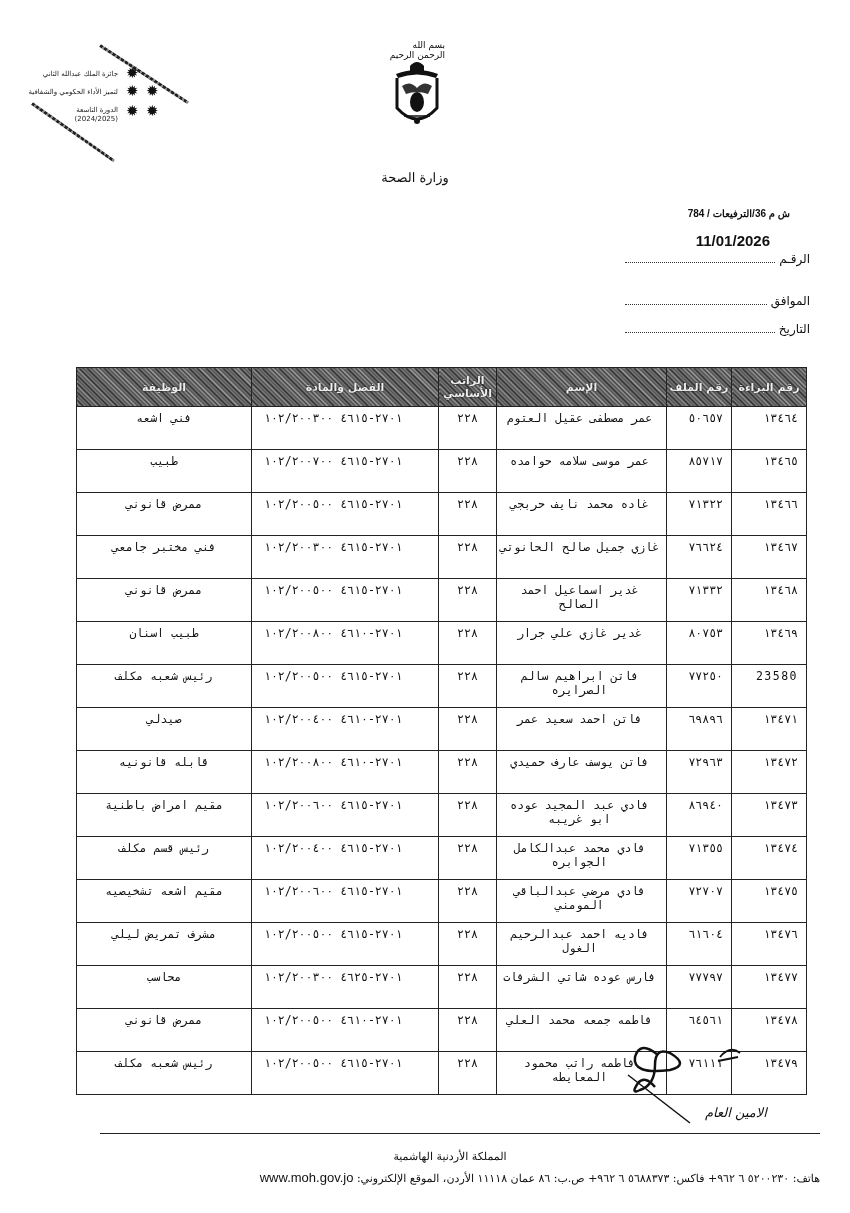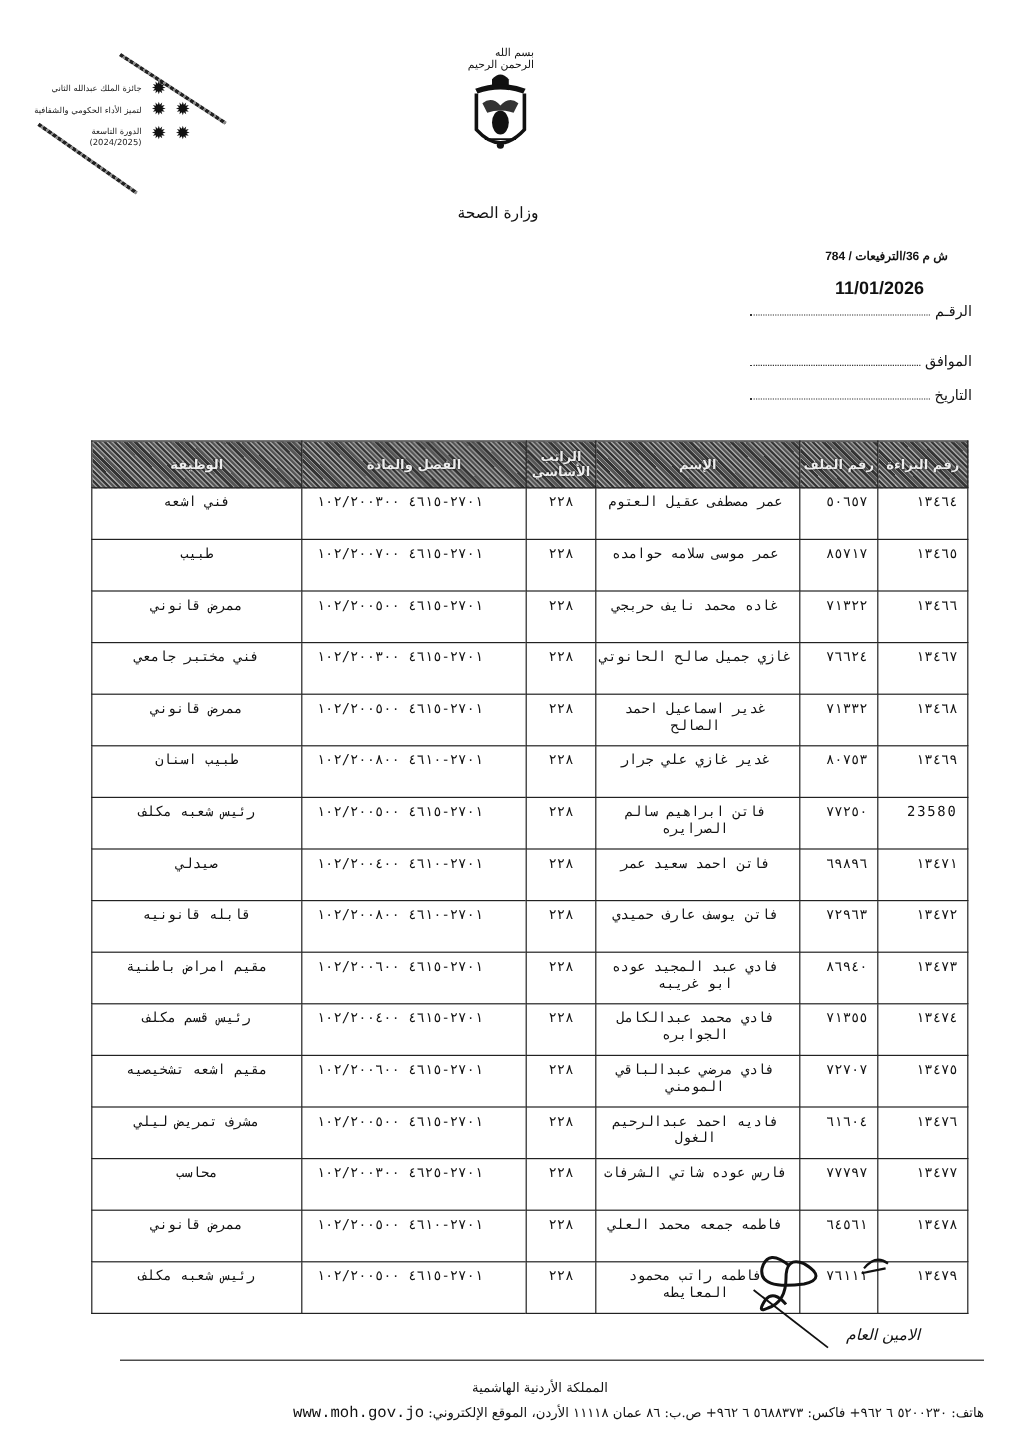--- a/index.html
+++ b/index.html
@@ -39,21 +39,21 @@
 
   
   .sig { left:610px; top:1035px; width:210px; height:95px; }
   .signame { left:705px; top:1105px; font-size:13px; font-style:italic; font-family:"DejaVu Serif", serif; direction:rtl; }
 
   
   .footrule { left:100px; top:1133px; width:720px; height:1px; background:#222; }
   .footsmall { left:160px; top:1123px; font-size:5px; color:#555; direction:rtl; }
   .footer1 { left:250px; top:1150px; width:400px; text-align:center; font-size:11px; direction:rtl; font-family:"DejaVu Serif", serif; }
   .footer2 { left:140px; top:1170px; width:680px; font-size:11px; direction:rtl; text-align:right; font-family:"DejaVu Serif", serif; white-space:nowrap; }
-  .footer2 .url { font-family:Liberation Mono, monospace; font-size:13px; }
+  .footer2 .url { font-family:Liberation Sans, sans-serif; font-size:13px; }
 </style>
 </head>
 <body>
 
 <div class="abs award">
   <div class="stripe" style="left:80px; top:14px; width:105px; transform:rotate(33deg);"></div>
   <div class="stripe" style="left:12px; top:72px; width:100px; transform:rotate(35deg);"></div>
   <span class="star" style="left:106px; top:36px;">✹</span>
   <span class="star" style="left:126px; top:54px;">✹</span>
   <span class="star" style="left:106px; top:54px;">✹</span>

